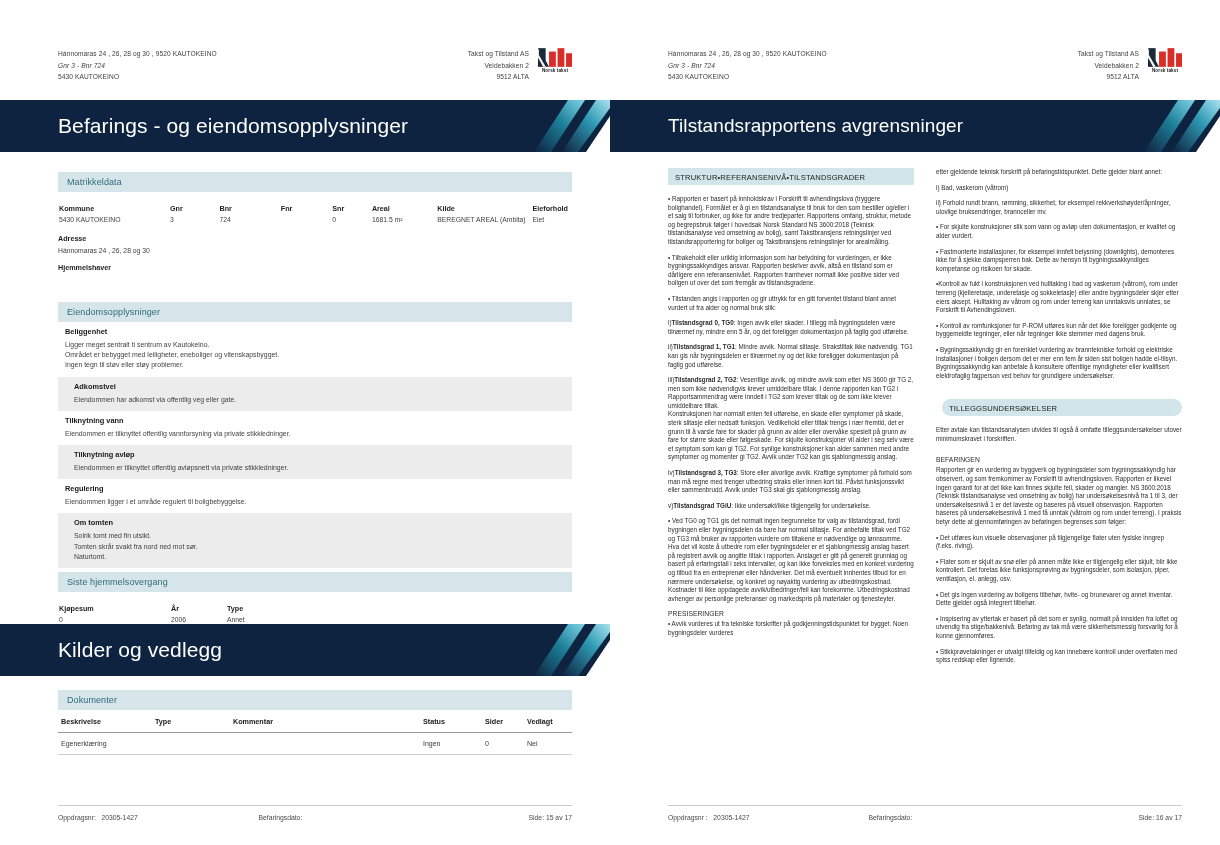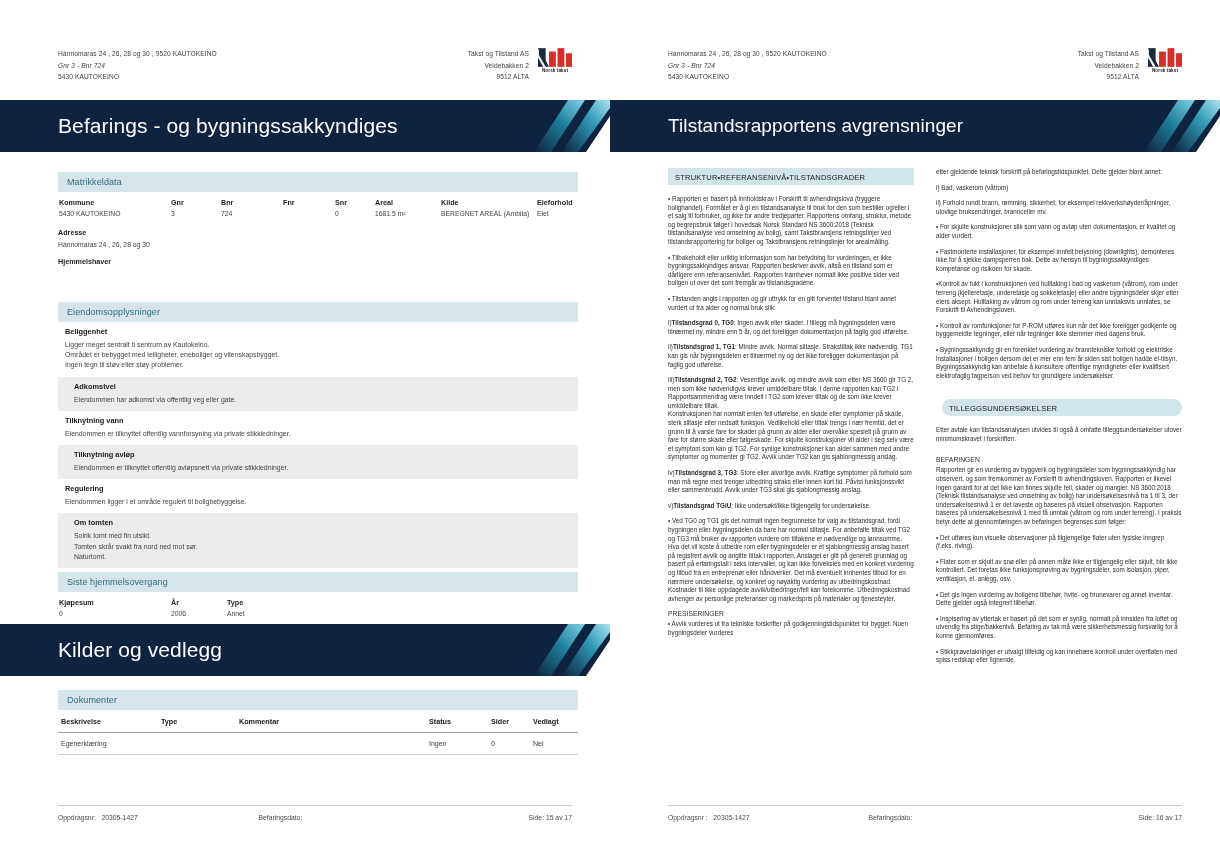--- a/index.html
+++ b/index.html
@@ -51,27 +51,27 @@
     margin: 0 0 0 58px;
     font-size: 21px; font-weight: normal; color: #ffffff;
     letter-spacing: .1px; position: relative; z-index: 2;
   }
   .banner h1.small { font-size: 19px; }
   .chev { position: absolute; top: 0; right: 0; height: 52px; width: 120px; z-index: 1; }
   .chev svg { display: block; }
 
   
   .sect {
-    position: absolute; left: 58px; right: 32px;
+    position: absolute; left: 58px; right: 38px;
   }
   .sect-head {
     background: #d5e5ea; color: #2e6b7b;
     font-size: 9px; padding: 5px 8px 5px 9px; letter-spacing: .1px;
   }
-  .kv-table { width: 100%; border-collapse: collapse; margin-top: 6px; }
+  .kv-table { width: 100%; border-collapse: collapse; margin-top: 12px; }
   .kv-table th {
     text-align: left; font-size: 7.2px; font-weight: bold; color: #1f1f1f;
     padding: 0 4px 2px 1px; white-space: nowrap;
   }
   .kv-table td {
     text-align: left; font-size: 6.8px; color: #3f3f3f; vertical-align: top;
     padding: 0 4px 1px 1px; line-height: 9.5px;
   }
   .sub-label { font-size: 7.2px; font-weight: bold; color: #1f1f1f; margin-top: 8px; }
   .sub-value { font-size: 6.8px; color: #3f3f3f; margin-top: 3px; line-height: 9.5px; }
@@ -154,21 +154,21 @@
                 <rect x="23" y="0" width="8" height="22" fill="#d92d27"></rect>
                 <rect x="33" y="6" width="7" height="16" fill="#d92d27"></rect>
               </svg>
               <div class="cap">Norsk takst</div>
             </div>
           </div>
         </div>
       </div>
 
       <div class="banner" style="top:100px;">
-        <h1>Befarings - og bygningssakkyndiges</h1>
+        <h1>Befarings - og eiendomsopplysninger</h1>
         <div class="chev">
           <svg width="120" height="52" viewBox="0 0 120 52">
             <defs>
               <linearGradient id="g1" x1="0" y1="1" x2="1" y2="0">
                 <stop offset="0%" stop-color="#0e2340"></stop>
                 <stop offset="55%" stop-color="#1d7f99"></stop>
                 <stop offset="100%" stop-color="#7fd4e6"></stop>
               </linearGradient>
               <linearGradient id="g2" x1="0" y1="1" x2="1" y2="0">
                 <stop offset="0%" stop-color="#0e2340"></stop>

